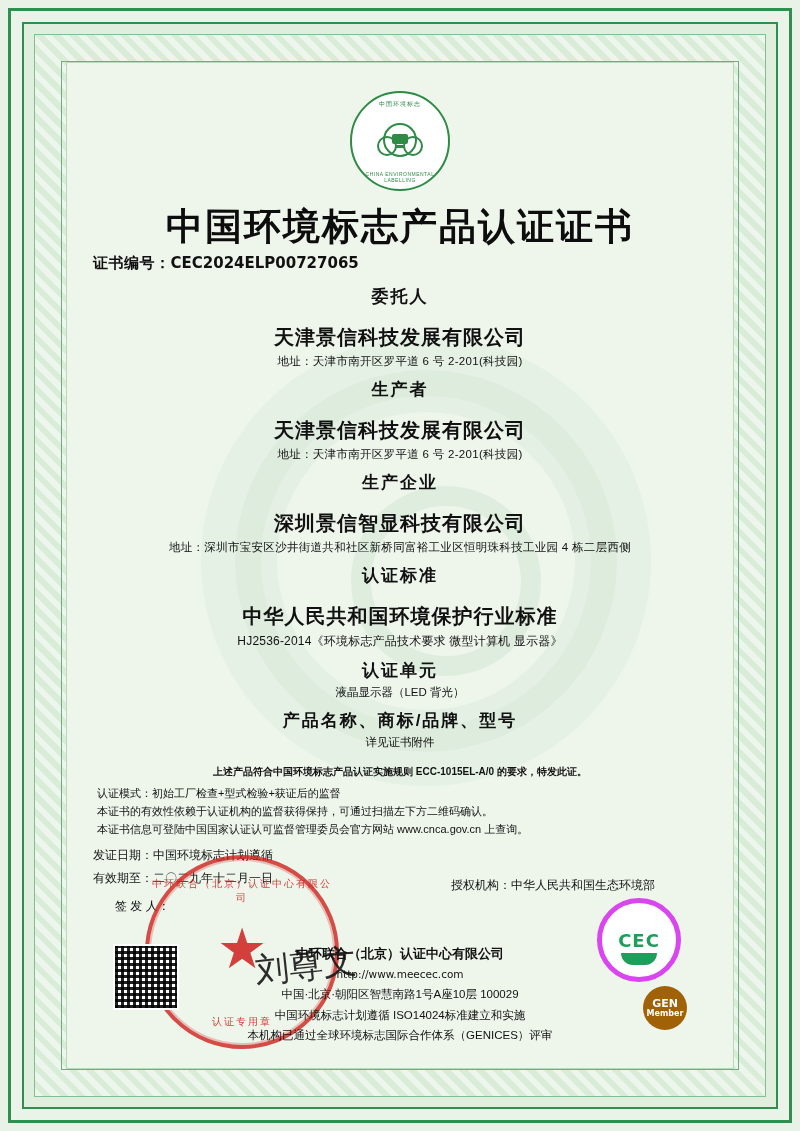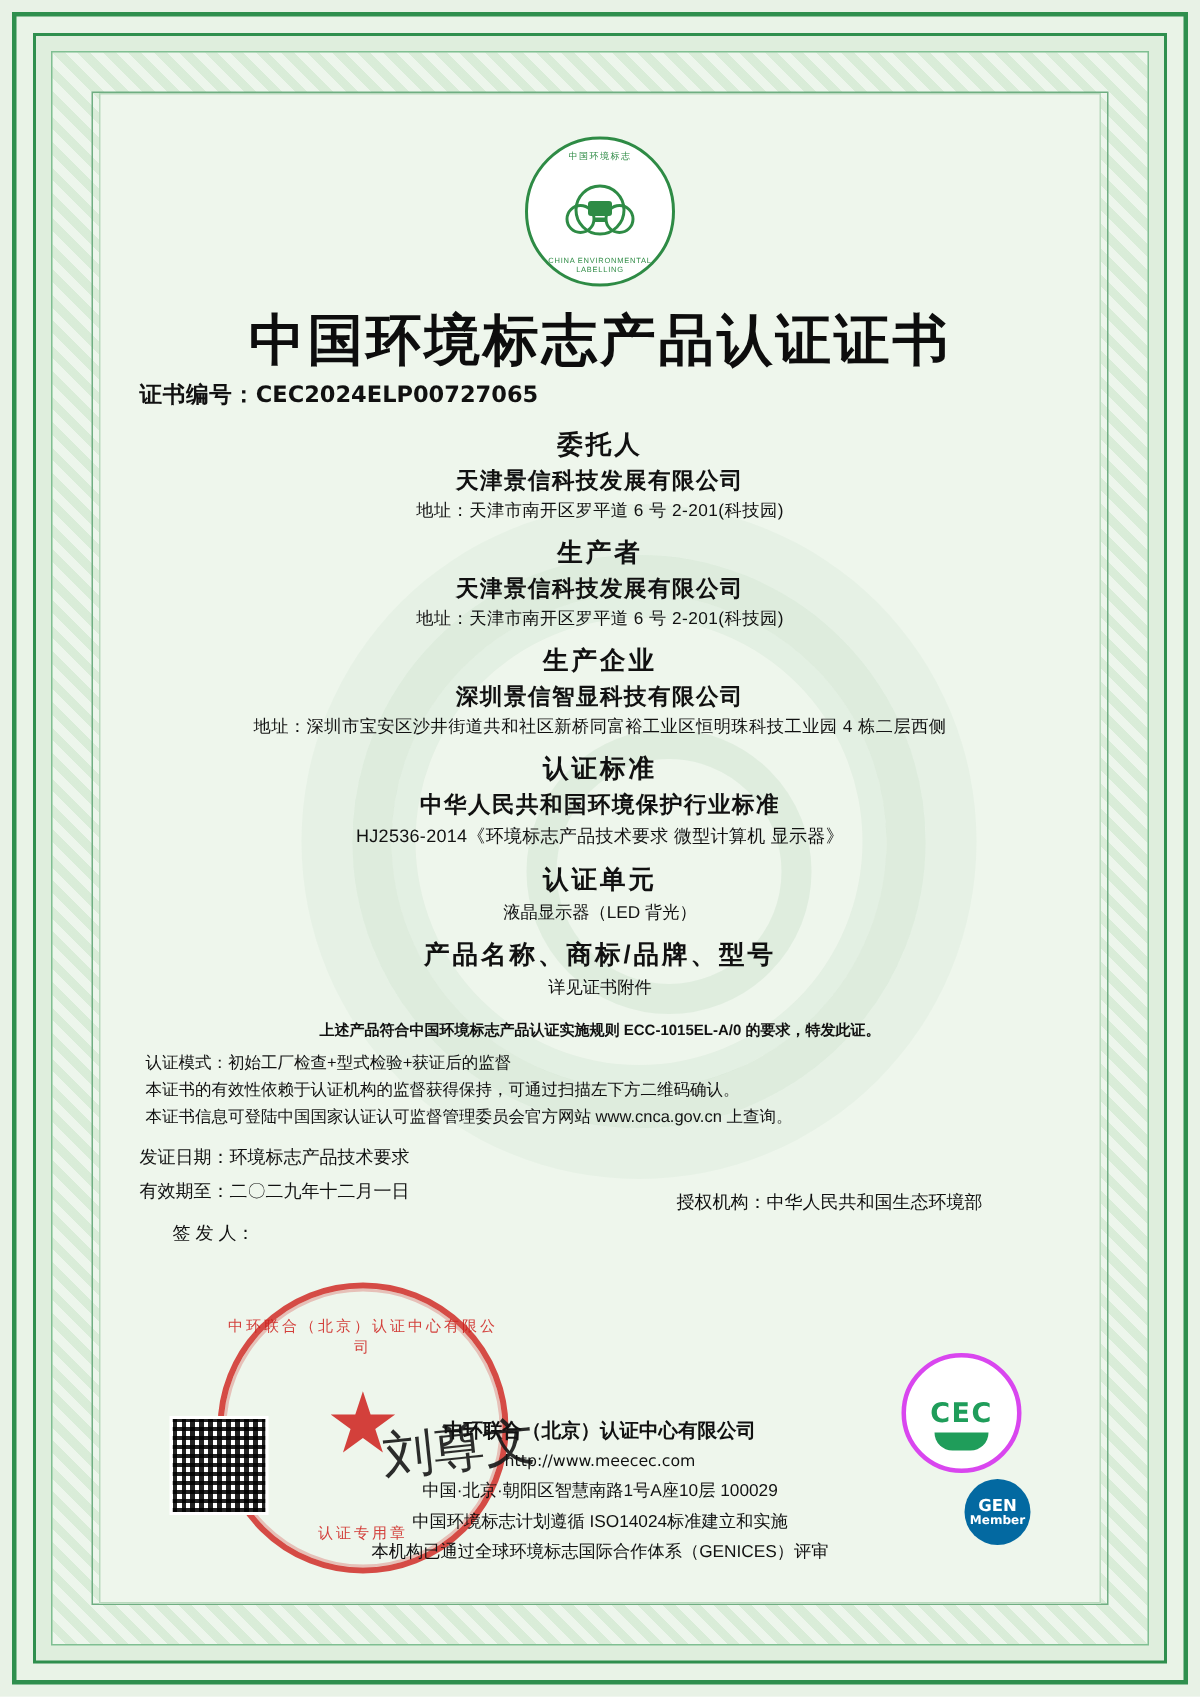--- a/index.html
+++ b/index.html
@@ -101,21 +101,21 @@
     margin:6px 46px 12px 0;
     letter-spacing:.5px;
   }
   .cert-no .lbl{font-weight:bold;}
   .cert-no .val{font-family:"DejaVu Sans",sans-serif;letter-spacing:0;}
 
   .sec-label{
     font-size:17px;font-weight:bold;margin-top:9px;letter-spacing:2px;
   }
   .sec-value{
-    font-size:15px;font-weight:bold;margin-top:3px;letter-spacing:1px;
+    font-size:20px;font-weight:bold;margin-top:16px;letter-spacing:1px;
   }
   .sec-sub{
     font-size:11.5px;margin-top:3px;color:#111;letter-spacing:.3px;
   }
   .sec-std{
     font-size:12px;margin-top:3px;letter-spacing:.2px;
   }
   .sec-small{
     font-size:11.5px;margin-top:3px;
   }
@@ -183,34 +183,34 @@
     background:
       repeating-linear-gradient(90deg,#222 0 3px,#fff 3px 6px),
       repeating-linear-gradient(0deg,#222 0 3px,#fff 3px 6px);
     background-blend-mode:multiply;
     border:2px solid #fff;
   }
   
   .cec{
     position:absolute;right:52px;bottom:86px;
     width:74px;height:74px;border-radius:50%;
-    border:3px solid #d946ef;background:#fff;
+    border:5px solid #d946ef;background:#fff;
     display:flex;align-items:center;justify-content:center;
     font-weight:bold;color:#1f9d5a;font-size:18px;letter-spacing:1px;
     font-family:"DejaVu Sans",sans-serif;
   }
   .cec .leaf{
     position:absolute;bottom:12px;left:50%;transform:translateX(-50%);
     width:36px;height:12px;border-radius:0 0 18px 18px;
     background:#1f9d5a;
   }
   .gen{
     position:absolute;right:46px;bottom:38px;
     width:44px;height:44px;border-radius:50%;
-    background:#0369a1;color:#fff;
+    background:#a16207;color:#fff;
     display:flex;flex-direction:column;align-items:center;justify-content:center;
     font-size:8px;line-height:1.1;font-weight:bold;
     font-family:"DejaVu Sans",sans-serif;
   }
   .gen .g1{font-size:11px;}
 </style>
 </head>
 <body>
 
 <div class="cert">
@@ -268,21 +268,21 @@
       <div class="statement">上述产品符合中国环境标志产品认证实施规则 ECC-1015EL-A/0 的要求，特发此证。</div>
 
       <div class="notes">
         <div>认证模式：初始工厂检查+型式检验+获证后的监督</div>
         <div>本证书的有效性依赖于认证机构的监督获得保持，可通过扫描左下方二维码确认。</div>
         <div>本证书信息可登陆中国国家认证认可监督管理委员会官方网站 www.cnca.gov.cn 上查询。</div>
       </div>
 
       <div class="dates">
         <div class="row">
-          <span>发证日期：</span><span>环境标志产品技术要求</span>
+          <span>发证日期：</span><span>中国环境标志计划遵循</span>
         </div>
         <div class="row">
           <span>有效期至：</span><span>二〇二九年十二月一日</span>
         </div>
         <div class="auth">
           <span>授权机构：</span><span>中华人民共和国生态环境部</span>
         </div>
       </div>
 
       <div class="signer">

